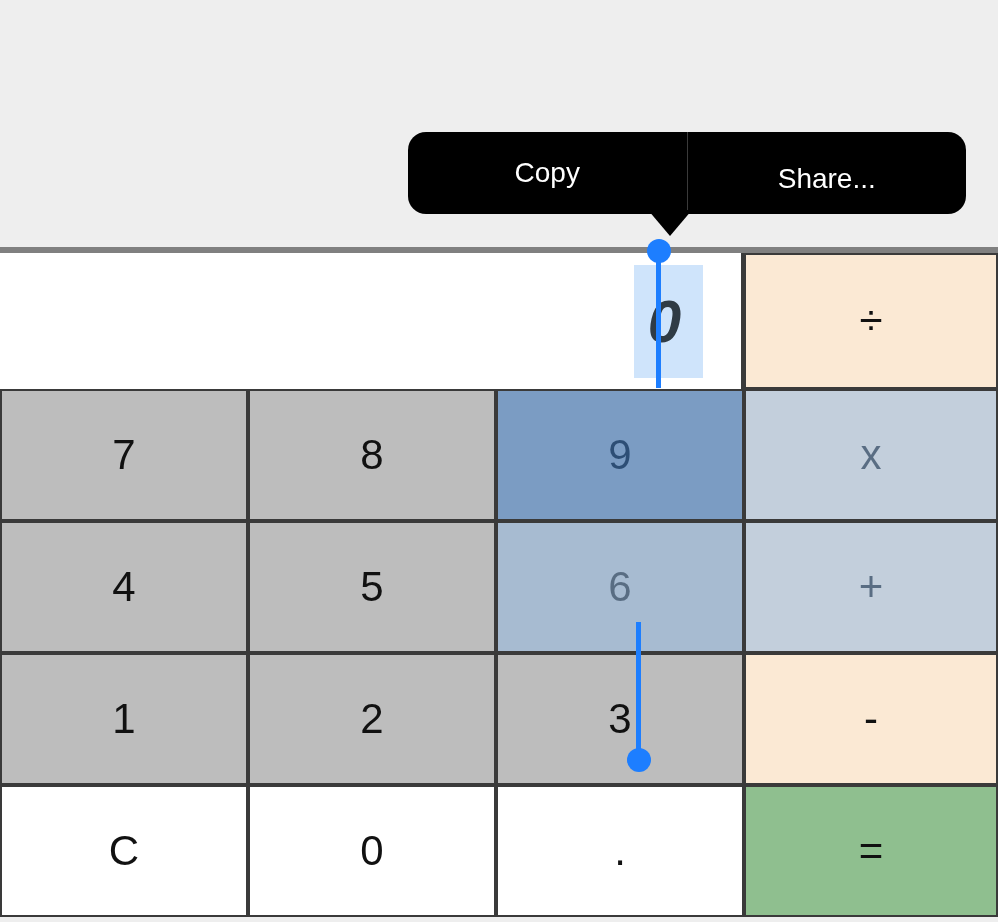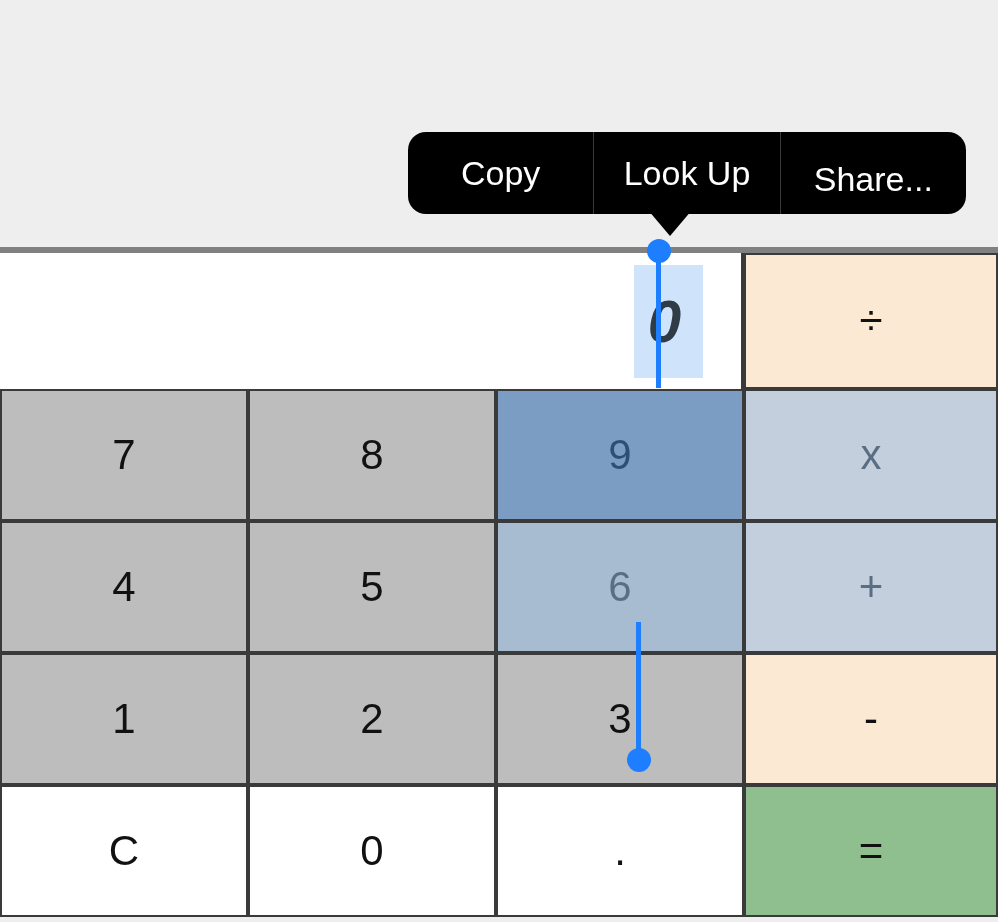--- a/index.html
+++ b/index.html
@@ -15,21 +15,21 @@
     position: absolute;
     top: 132px;
     left: 408px;
     width: 558px;
     height: 82px;
     background: #000000;
     border-radius: 18px;
     display: flex;
     align-items: stretch;
     color: #ffffff;
-    font-size: 34px;
+    font-size: 28px;
     z-index: 50;
   }
   .context-menu .item {
     flex: 1 1 0;
     display: flex;
     align-items: center;
     justify-content: center;
     border-right: 1px solid #3a3a3a;
     cursor: pointer;
   }
@@ -149,21 +149,20 @@
     width: 5px;
     background: #1d7eff;
     z-index: 55;
   }
 </style>
 </head>
 <body>
 
 <div class="context-menu">
   <div class="item">Copy</div>
-  <div class="item">Look Up</div>
   <div class="item">Share...</div>
 </div>
 
 <div class="calc">
 
   <div class="display-row">
     <div class="display">
       <span class="display-value-wrap">
         <span class="display-highlight"></span>
         <span class="display-value">0</span>

